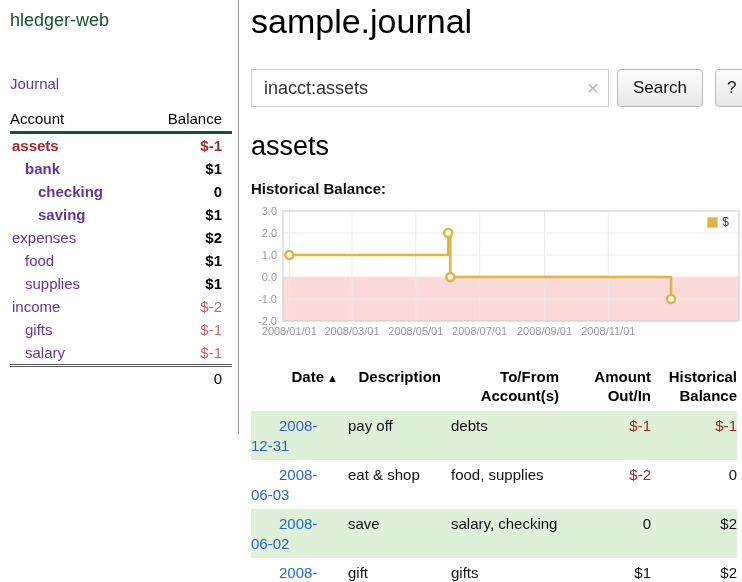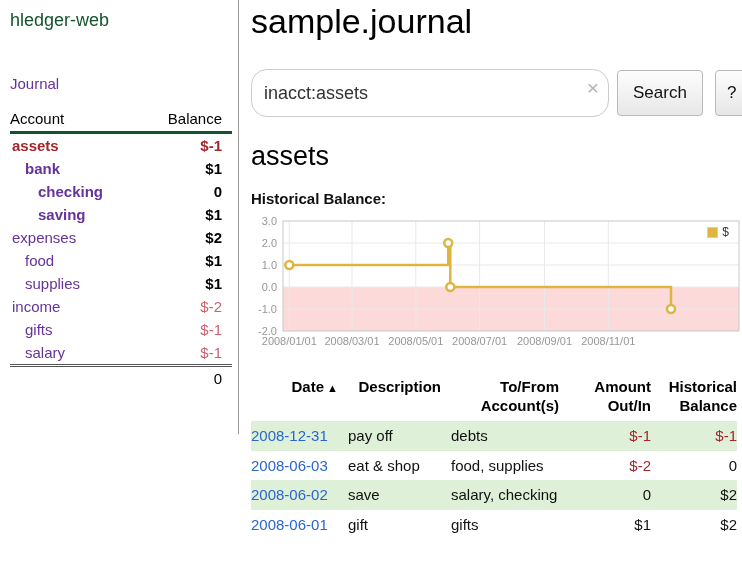--- a/index.html
+++ b/index.html
@@ -40,32 +40,32 @@
   table.accounts tfoot td { border-top: 3px double #555; font-weight: normal; padding-top: 3px; }
   table.accounts tfoot td.bal { font-weight: normal; }
 
   
   .main { flex: 1 1 auto; padding: 2px 8px 0 12px; }
   h1.page-title { font-size: 34px; font-weight: 400; color: #000; margin: 0 0 28px 0; letter-spacing: 0; }
 
   .searchbar { display: flex; align-items: center; margin-bottom: 24px; }
   .search-wrap { position: relative; width: 358px; }
   .search-input {
-    width: 100%; height: 48px; font-size: 18px; color: #333;
+    width: 100%; height: 38px; font-size: 18px; color: #333;
     padding: 6px 30px 6px 12px;
-    border: 1px solid #ccc; border-radius: 16px;
+    border: 1px solid #ccc; border-radius: 0;
     font-family: inherit; outline: none;
   }
   .clear-icon {
     position: absolute; right: 10px; top: 6px;
     color: #b3b3b3; font-size: 21px; line-height: 26px; cursor: pointer;
     user-select: none;
   }
   .btn {
-    height: 46px; font-size: 17px; color: #111;
+    height: 38px; font-size: 17px; color: #111;
     padding: 0 15px; margin-left: 8px;
     border: 1px solid #b9b9b9; border-radius: 4px;
     background: linear-gradient(#fdfdfd, #e7e7e7);
     font-family: inherit; cursor: pointer;
   }
   .btn.help { padding: 0 11px; margin-left: 12px; }
 
   h2.account-heading { font-size: 27px; font-weight: 400; color: #000; margin: 0 0 18px 0; }
   .chart-label { display: block; font-size: 15px; font-weight: bold; margin-bottom: 10px; }
 
@@ -87,21 +87,21 @@
     padding: 4px 10px 6px 0; line-height: 1.28; white-space: pre-line; color: #000;
   }
   table.register th:nth-child(1) { width: 97px; }
   table.register th:nth-child(2) { width: 103px; }
   table.register th:nth-child(3) { width: 118px; }
   table.register th:nth-child(4) { width: 82px; }
   table.register th:nth-child(5) { width: 86px; }
   table.register th.r, table.register td.r { text-align: right; padding-right: 0; }
   table.register td { padding: 5px 10px 5px 0; vertical-align: top; line-height: 1.3; }
   table.register tbody tr:nth-child(odd) { background: #dff0d8; }
-  .date-link { color: #2a66cc; }
+  .date-link { color: #2a66cc; padding-left: 28px; }
   td.neg { color: #a3262c; }
   .sort { font-size: 11px; color: #000; }
 </style>
 </head>
 <body>
 
 <div class="app">
 
   <aside class="sidebar">
     <a href="#" class="app-title-link">hledger-web</a>

